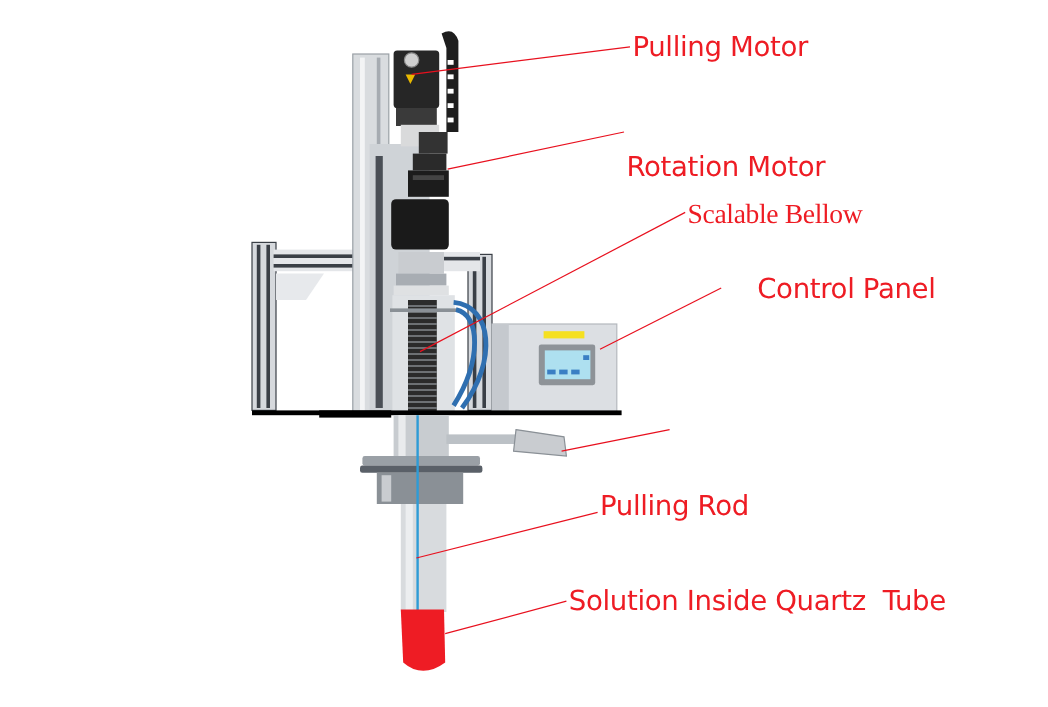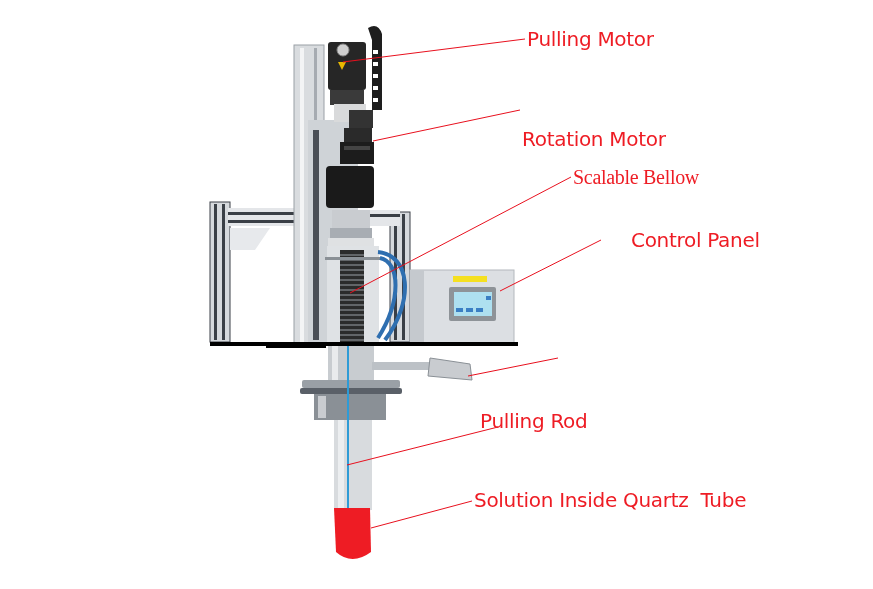--- a/index.html
+++ b/index.html
@@ -1,18 +1,18 @@
 <!DOCTYPE html>
 <html><head>
 <meta charset="utf-8">
 <style>
   html, body { margin:0; padding:0; background:#ffffff; }
   body { width:873px; height:589px; position:relative; overflow:hidden; font-family:"DejaVu Sans", sans-serif; }
   .stage { position:absolute; left:0; top:0; width:873px; height:589px; }
-  .label { position:absolute; color:#ee1c24; font-size:20px; white-space:nowrap; line-height:1; font-family:"DejaVu Sans", sans-serif; letter-spacing:-0.3px; }
+  .label { position:absolute; color:#ee1c24; font-size:23px; white-space:nowrap; line-height:1; font-family:"DejaVu Sans", sans-serif; letter-spacing:-0.3px; }
   svg { position:absolute; left:0; top:0; }
 </style>
 </head>
 <body>
 
 <div class="stage">
   <svg width="873" height="589" viewBox="0 0 873 589">
 
     <g>
       <rect x="210" y="202" width="20" height="140" fill="#d6d9dd" stroke="#3a3f46" stroke-width="1"></rect>
@@ -142,15 +142,15 @@
       <line x1="558" y1="358" x2="468" y2="376"></line>
       <line x1="498" y1="427" x2="347" y2="465"></line>
       <line x1="472" y1="501" x2="371" y2="528"></line>
     </g>
   </svg>
 
   <div class="label" style="left:527px; top:29px;">Pulling Motor</div>
   <div class="label" style="left:522px; top:96px;margin-top:33px;">Rotation Motor</div>
   <div class="label" style="left:573px; top:167px;font-family:Liberation Serif, serif;">Scalable Bellow</div>
   <div class="label" style="left:603px; top:230px;margin-left:28px;">Control Panel</div>
-  <div class="label" style="left:480px; top:411px;">Pulling Rod</div>
+  <div class="label" style="left:500px; top:411px;">Pulling Rod</div>
   <div class="label" style="left:474px; top:490px; white-space:pre;">Solution Inside Quartz  Tube</div>
 </div>
 
 </body></html>

